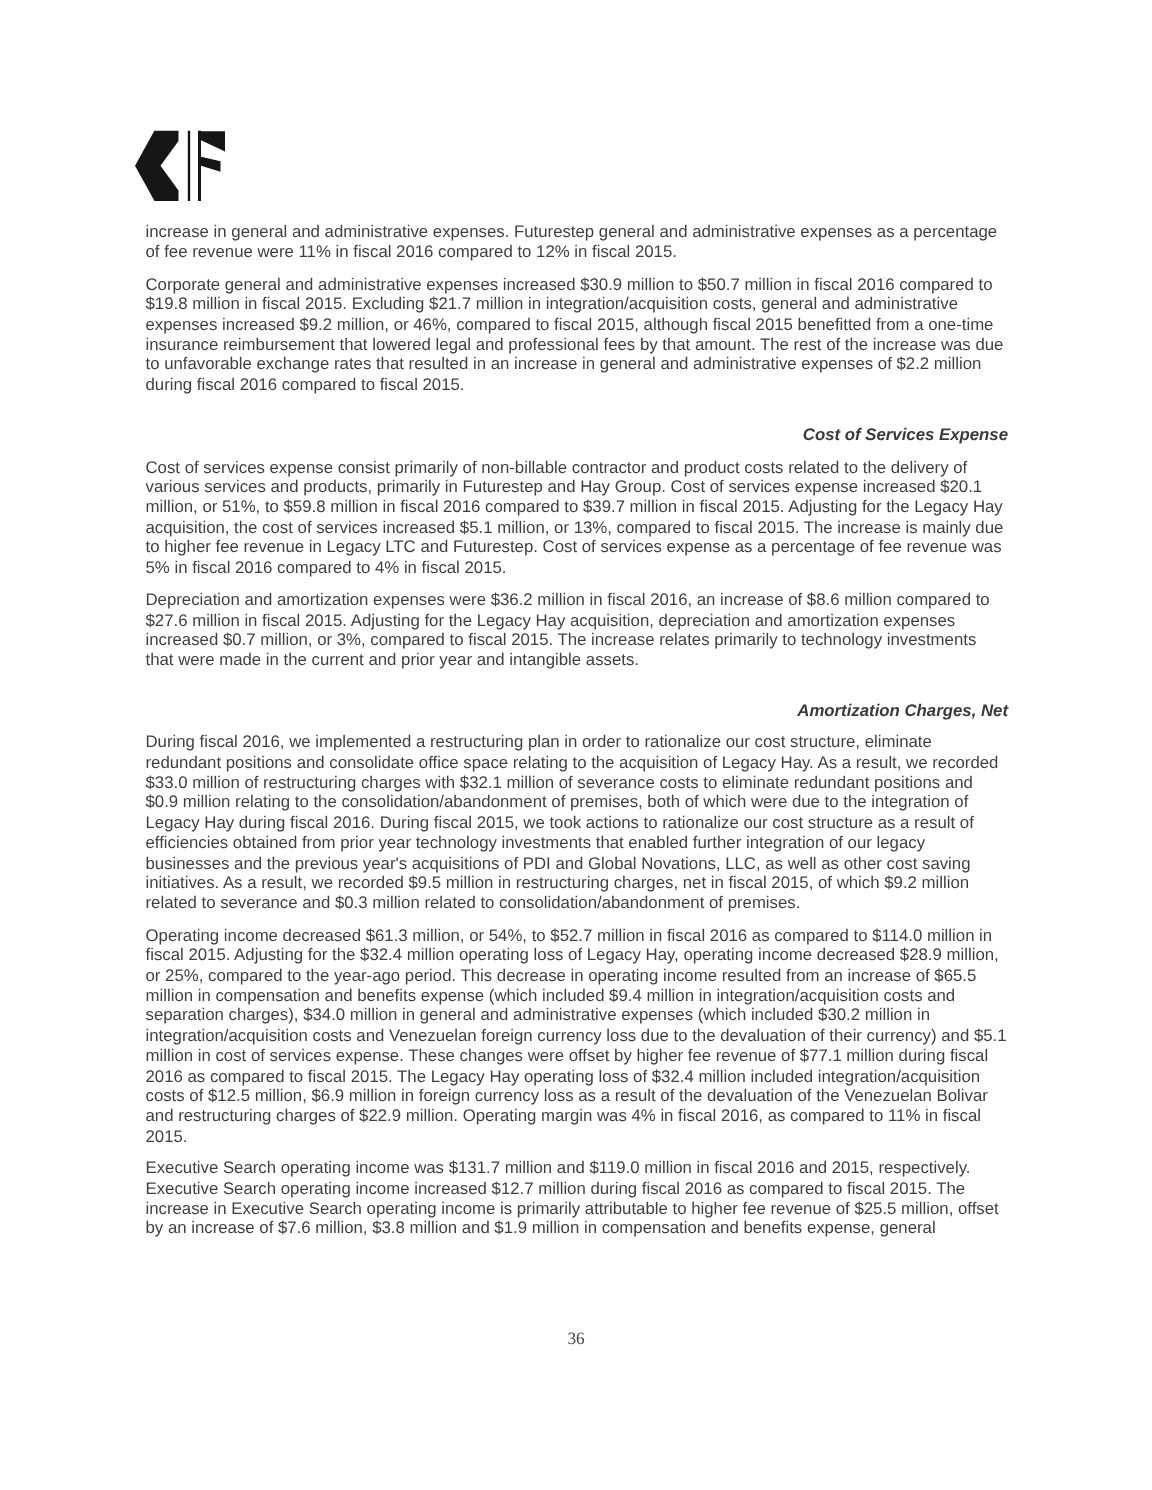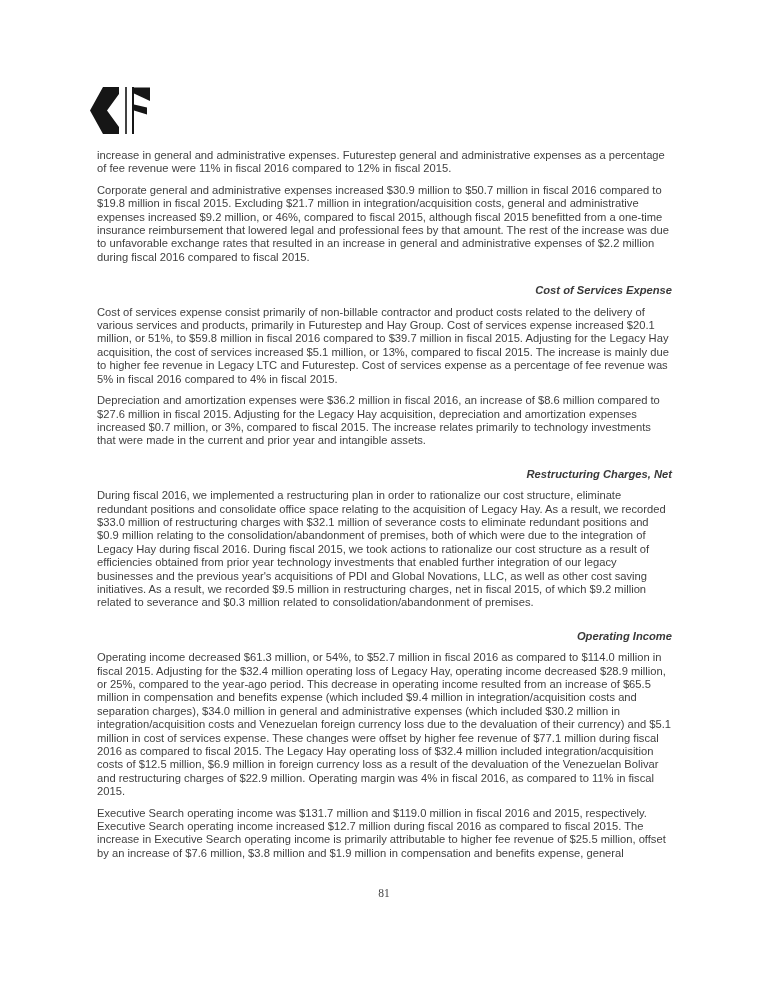--- a/index.html
+++ b/index.html
@@ -73,22 +73,21 @@
       </svg>
     </span>
   </div>
 
   <div class="content">
     <p class="body">increase in general and administrative expenses. Futurestep general and administrative expenses as a percentage of fee revenue were 11% in fiscal 2016 compared to 12% in fiscal 2015.</p>
     <p class="body">Corporate general and administrative expenses increased $30.9 million to $50.7 million in fiscal 2016 compared to $19.8 million in fiscal 2015. Excluding $21.7 million in integration/acquisition costs, general and administrative expenses increased $9.2 million, or 46%, compared to fiscal 2015, although fiscal 2015 benefitted from a one-time insurance reimbursement that lowered legal and professional fees by that amount. The rest of the increase was due to unfavorable exchange rates that resulted in an increase in general and administrative expenses of $2.2 million during fiscal 2016 compared to fiscal 2015.</p>
     <h3 class="hd">Cost of Services Expense</h3>
     <p class="body">Cost of services expense consist primarily of non-billable contractor and product costs related to the delivery of various services and products, primarily in Futurestep and Hay Group. Cost of services expense increased $20.1 million, or 51%, to $59.8 million in fiscal 2016 compared to $39.7 million in fiscal 2015. Adjusting for the Legacy Hay acquisition, the cost of services increased $5.1 million, or 13%, compared to fiscal 2015. The increase is mainly due to higher fee revenue in Legacy LTC and Futurestep. Cost of services expense as a percentage of fee revenue was 5% in fiscal 2016 compared to 4% in fiscal 2015.</p>
     <p class="body">Depreciation and amortization expenses were $36.2 million in fiscal 2016, an increase of $8.6 million compared to $27.6 million in fiscal 2015. Adjusting for the Legacy Hay acquisition, depreciation and amortization expenses increased $0.7 million, or 3%, compared to fiscal 2015. The increase relates primarily to technology investments that were made in the current and prior year and intangible assets.</p>
-    <h3 class="hd">Restructuring Charges, Net</h3>
+    <h3 class="hd">Amortization Charges, Net</h3>
     <p class="body">During fiscal 2016, we implemented a restructuring plan in order to rationalize our cost structure, eliminate redundant positions and consolidate office space relating to the acquisition of Legacy Hay. As a result, we recorded $33.0 million of restructuring charges with $32.1 million of severance costs to eliminate redundant positions and $0.9 million relating to the consolidation/abandonment of premises, both of which were due to the integration of Legacy Hay during fiscal 2016. During fiscal 2015, we took actions to rationalize our cost structure as a result of efficiencies obtained from prior year technology investments that enabled further integration of our legacy businesses and the previous year's acquisitions of PDI and Global Novations, LLC, as well as other cost saving initiatives. As a result, we recorded $9.5 million in restructuring charges, net in fiscal 2015, of which $9.2 million related to severance and $0.3 million related to consolidation/abandonment of premises.</p>
-    <h3 class="hd">Operating Income</h3>
     <p class="body">Operating income decreased $61.3 million, or 54%, to $52.7 million in fiscal 2016 as compared to $114.0 million in fiscal 2015. Adjusting for the $32.4 million operating loss of Legacy Hay, operating income decreased $28.9 million, or 25%, compared to the year-ago period. This decrease in operating income resulted from an increase of $65.5 million in compensation and benefits expense (which included $9.4 million in integration/acquisition costs and separation charges), $34.0 million in general and administrative expenses (which included $30.2 million in integration/acquisition costs and Venezuelan foreign currency loss due to the devaluation of their currency) and $5.1 million in cost of services expense. These changes were offset by higher fee revenue of $77.1 million during fiscal 2016 as compared to fiscal 2015. The Legacy Hay operating loss of $32.4 million included integration/acquisition costs of $12.5 million, $6.9 million in foreign currency loss as a result of the devaluation of the Venezuelan Bolivar and restructuring charges of $22.9 million. Operating margin was 4% in fiscal 2016, as compared to 11% in fiscal 2015.</p>
     <p class="body">Executive Search operating income was $131.7 million and $119.0 million in fiscal 2016 and 2015, respectively. Executive Search operating income increased $12.7 million during fiscal 2016 as compared to fiscal 2015. The increase in Executive Search operating income is primarily attributable to higher fee revenue of $25.5 million, offset by an increase of $7.6 million, $3.8 million and $1.9 million in compensation and benefits expense, general</p>
   </div>
 
-  <div class="page-number">81</div>
+  <div class="page-number">36</div>
 
 </div>
 
 </body></html>

